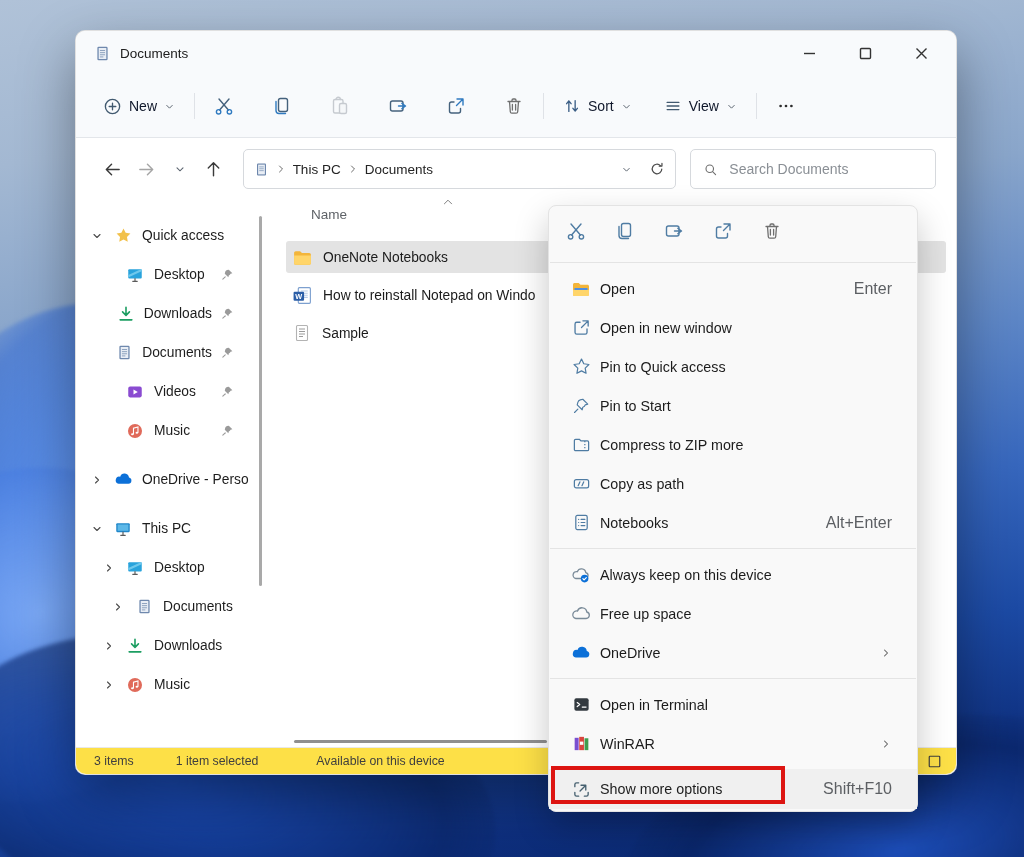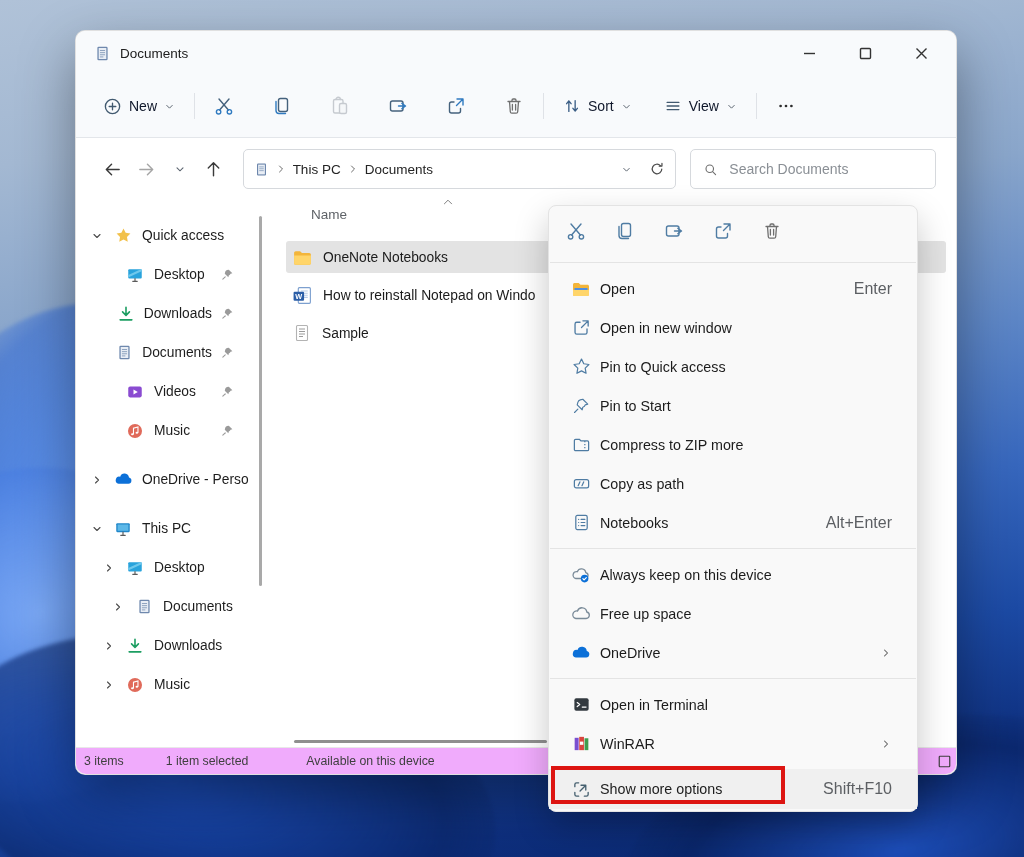--- a/index.html
+++ b/index.html
@@ -66,21 +66,21 @@
   .fl-header { position:absolute; left:45px; top:12px; font-size:13.5px; color:#5f6368; }
   .fl-caret { position:absolute; left:176px; top:3px; }
   .frow { position:absolute; left:20px; right:10px; height:32px; display:flex; align-items:center; gap:10px; padding-left:6px;
     font-size:13.8px; color:#1b1b1b; border-radius:3px; overflow:hidden; }
   .frow.sel { background:#e3e3e3; }
   .fname { white-space:nowrap; overflow:hidden; max-width:245px; }
   .hscroll { position:absolute; left:28px; top:545px; width:253px; height:3px; background:#8f8f8f; border-radius:2px; }
 
   
   .statusbar { position:absolute; left:0; right:0; bottom:0; height:27px; border-top:1px solid #e8e8e8;
-    display:flex; align-items:center; font-size:12.3px; color:#3f3f3f; padding:0 4px; background:#f0abfc; border-radius:0 0 10px 10px; }
+    display:flex; align-items:center; font-size:12.3px; color:#3f3f3f; padding:0 14px; background:#fde047; border-radius:0 0 10px 10px; }
   .st1 { margin-left:4px; } .st2 { margin-left:42px; } .st3 { margin-left:58px; }
   .stview { margin-left:auto; display:flex; }
 
   
   .menu { position:absolute; left:548px; top:205px; width:370px; height:607px; background:#f9f9f9;
     border:1px solid #e3e3e3; border-radius:8px; box-shadow:0 14px 34px rgba(0,0,0,.22); z-index:10; padding-bottom:4px; }
   .micon-row { height:50px; display:flex; align-items:center; padding-left:17px; gap:29px; }
   .mib { width:20px; height:20px; display:flex; align-items:center; justify-content:center; }
   .msep { height:1px; background:#e4e4e4; margin:6px 1px; }
   .mitem { height:39px; display:flex; align-items:center; padding:0 25px 0 22px; gap:9px; font-size:14.3px; color:#1c1c1c; }

